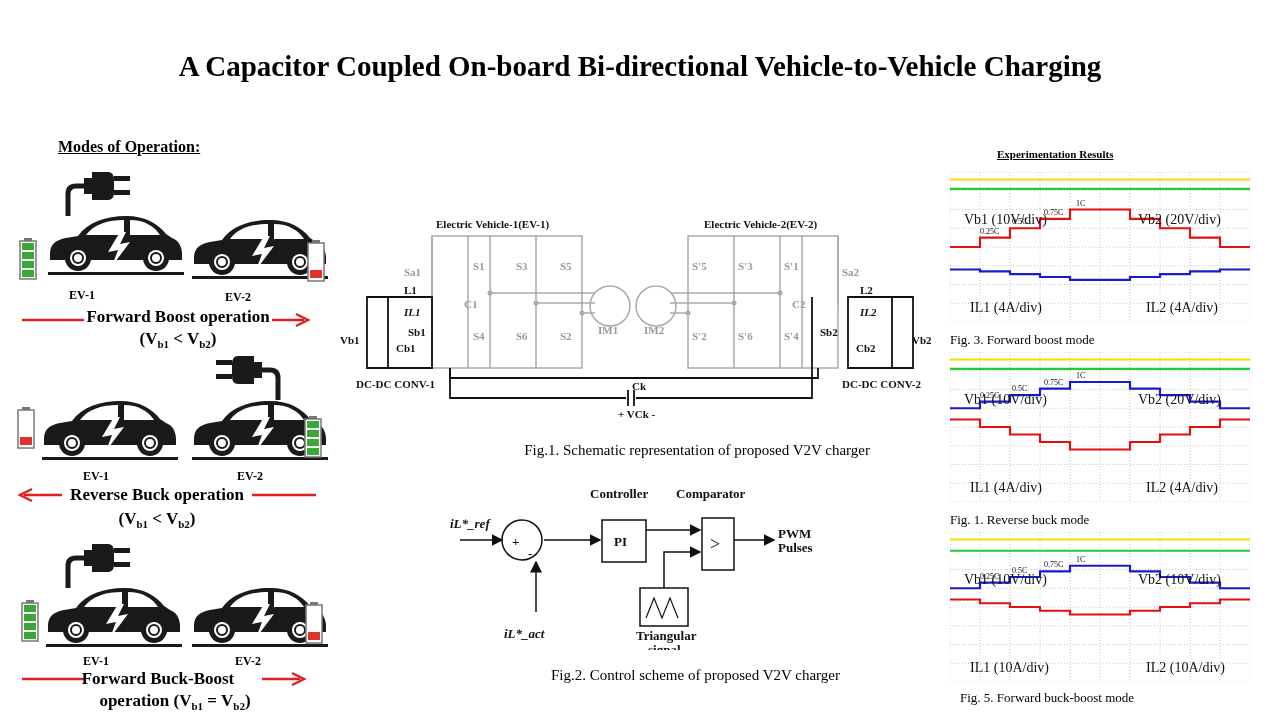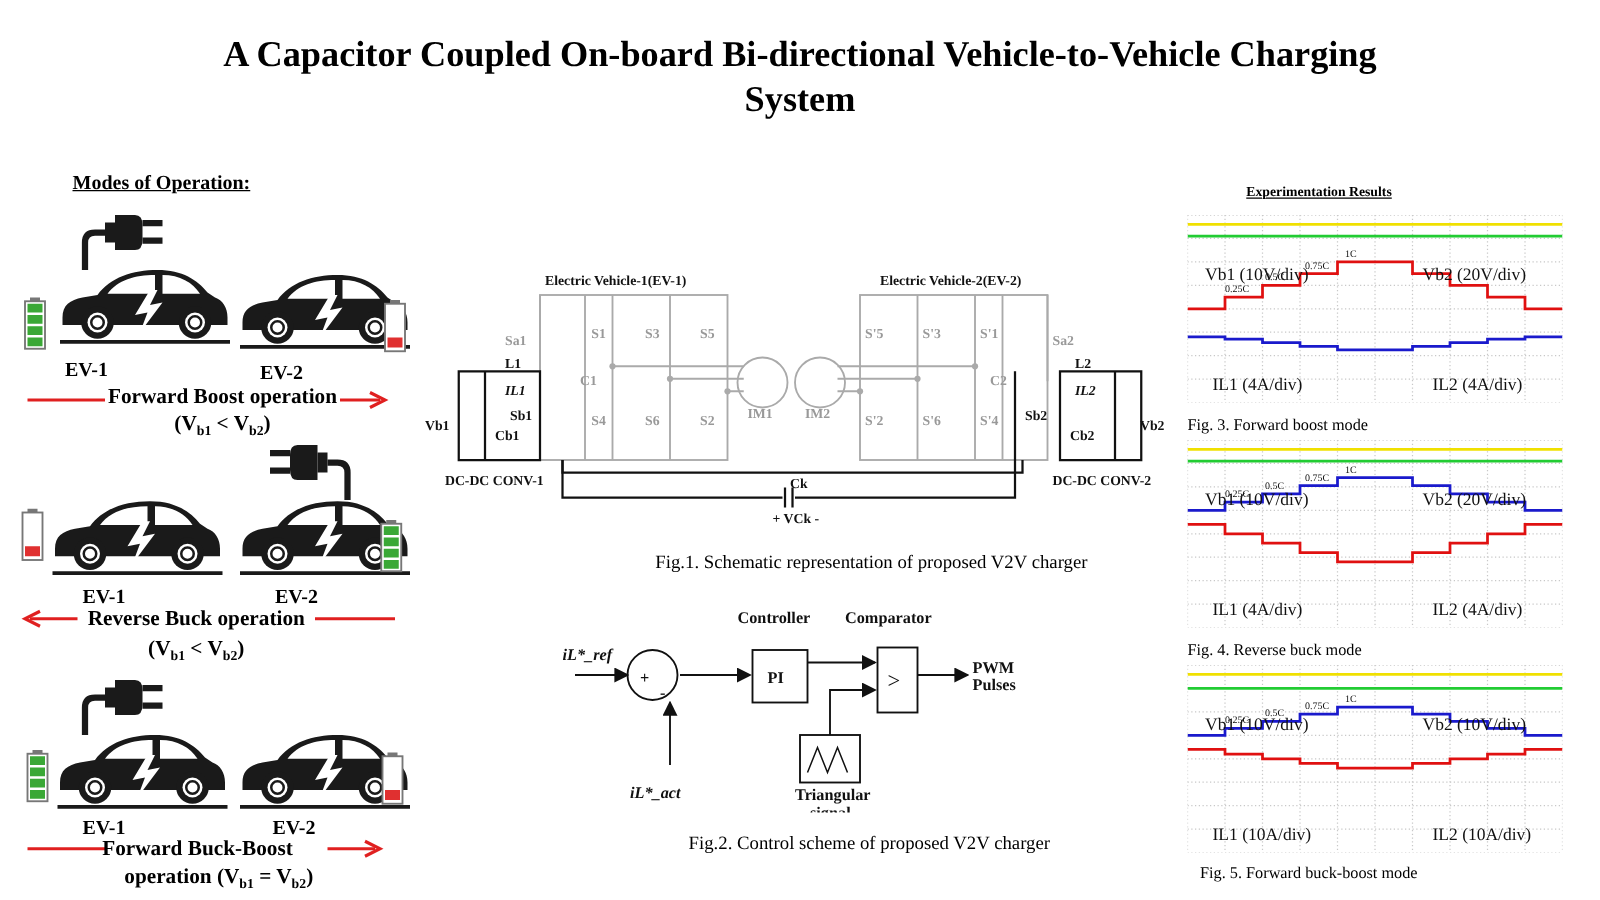--- a/index.html
+++ b/index.html
@@ -1,34 +1,33 @@
 <!DOCTYPE html>
 <html><head>
 <meta charset="utf-8">
 <style>
   html,body{margin:0;padding:0;background:#fff;}
   body{width:1280px;height:720px;position:relative;overflow:hidden;font-family:"Liberation Serif",serif;color:#000;}
   .abs{position:absolute;}
-  .title{left:0;width:1280px;top:26px;text-align:center;font-weight:bold;font-size:29px;line-height:36px;}
+  .title{left:0;width:1280px;top:48px;text-align:center;font-weight:bold;font-size:29px;line-height:36px;}
   .modes-heading{left:30px;top:138px;font-size:16px;font-weight:bold;text-decoration:underline;margin-left:28px;}
   .exp-heading{left:997px;top:148px;font-size:11px;font-weight:bold;text-decoration:underline;}
-  .ev-label{font-size:16px;font-weight:bold;text-align:left;width:60px;}
+  .ev-label{font-size:12px;font-weight:bold;text-align:center;width:60px;}
   .mode-label{font-size:17px;font-weight:bold;text-align:center;line-height:22px;}
   .mode-label sub{font-size:11px;margin-top:27px;}
   .caption{font-size:15px;text-align:right;}
   .caption-sm{font-size:13px;text-align:left;}
   svg text{font-family:"Liberation Serif",serif;}
   .scope{position:absolute;}
 </style>
 </head>
 <body>
 
 <div class="abs title">
   <div>A Capacitor Coupled On-board Bi-directional Vehicle-to-Vehicle Charging</div>
-  <div>System</div>
 </div>
 
 <div class="abs modes-heading">Modes of Operation:</div>
 
 <svg class="abs" style="left:0;top:0" width="340" height="720">
   <defs>
     <g id="car">
 
       <path d="M2,46 C2,36 8,32 18,30 L30,28 C40,14 58,8 78,8 C98,8 110,16 118,26 L124,30 C130,32 134,38 134,46 L134,52 L2,52 Z" fill="#1a1a1a"></path>
       <path d="M38,27 C46,16 60,12 76,12 L76,27 Z" fill="#fff"></path>
@@ -304,21 +303,21 @@
     <path d="M0,67.5 L30,67.5 L30,75 L60,75 L60,82.5 L90,82.5 L90,90 L120,90 L120,97.5 L150,97.5 L150,97.5 L180,97.5 L180,90 L210,90 L210,82.5 L240,82.5 L240,75 L270,75 L270,67.5 L300,67.5 L300,67.5 L300,67.5 " fill="none" stroke="#e01010" stroke-width="2.2"></path>
     <text x="30" y="45.6875" font-size="8" fill="#111">0.25C</text>
     <text x="62" y="39.125" font-size="8" fill="#111">0.5C</text>
     <text x="94" y="32.5625" font-size="8" fill="#111">0.75C</text>
     <text x="126" y="26" font-size="8" fill="#111">1C</text>
     <text x="14" y="52" font-size="14" fill="#111">Vb1 (10V/div)</text>
     <text x="188" y="52" font-size="14" fill="#111">Vb2 (20V/div)</text>
     <text x="20" y="140" font-size="14" fill="#111">IL1 (4A/div)</text>
     <text x="196" y="140" font-size="14" fill="#111">IL2 (4A/div)</text>
   </svg>
-<div class="abs caption-sm" style="left:950px;top:512px;width:300px">Fig. 4. Reverse buck mode</div>
+<div class="abs caption-sm" style="left:950px;top:512px;width:300px">Fig. 1. Reverse buck mode</div>
 
 <svg class="scope" id="scope2" style="left:950px;top:532px" width="300" height="150">
     <g>
       <line x1="0" y1="0" x2="0" y2="150" stroke="#c8c8c8" stroke-dasharray="1,2" stroke-width="1"></line>
       <line x1="30" y1="0" x2="30" y2="150" stroke="#c8c8c8" stroke-dasharray="1,2" stroke-width="1"></line>
       <line x1="60" y1="0" x2="60" y2="150" stroke="#c8c8c8" stroke-dasharray="1,2" stroke-width="1"></line>
       <line x1="90" y1="0" x2="90" y2="150" stroke="#c8c8c8" stroke-dasharray="1,2" stroke-width="1"></line>
       <line x1="120" y1="0" x2="120" y2="150" stroke="#c8c8c8" stroke-dasharray="1,2" stroke-width="1"></line>
       <line x1="150" y1="0" x2="150" y2="150" stroke="#c8c8c8" stroke-dasharray="1,2" stroke-width="1"></line>
       <line x1="180" y1="0" x2="180" y2="150" stroke="#c8c8c8" stroke-dasharray="1,2" stroke-width="1"></line>

